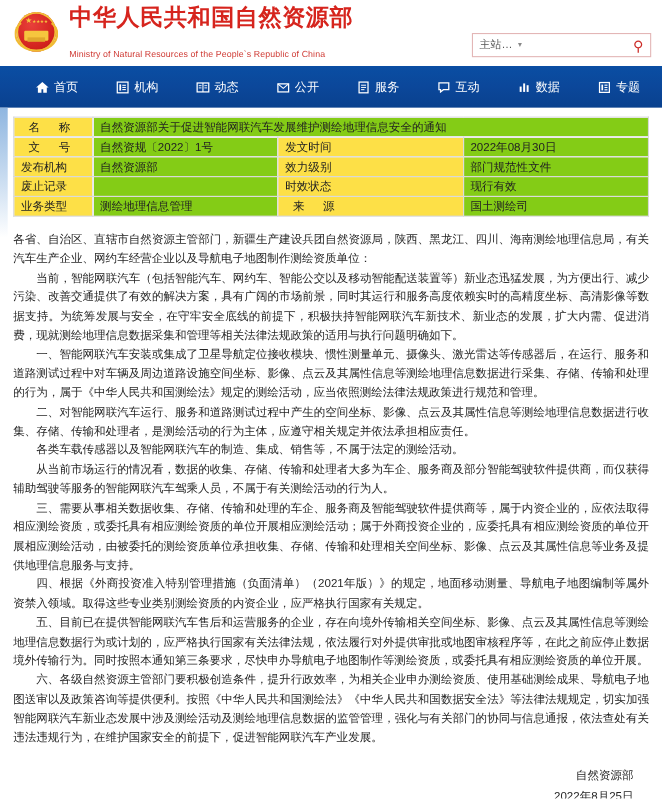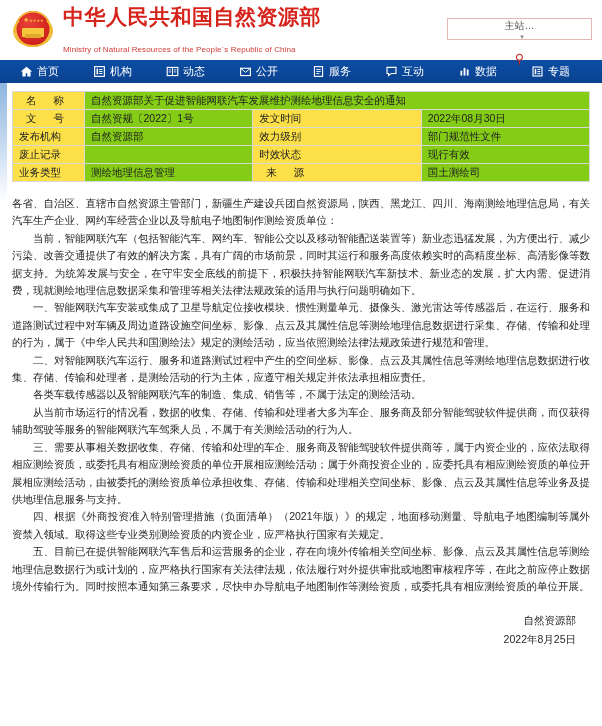--- a/index.html
+++ b/index.html
@@ -85,28 +85,27 @@
   .site-subtitle {
     font-size: 8px;
     color: #cf3a34;
     line-height: 12px;
     letter-spacing: 0.1px;
     white-space: nowrap;
     margin-top: 15px;
   }
   .searchbox {
     position: absolute;
-    right: 10px; top: 18px;
-    width: 145px; height: 22px;
+    right: 10px; top: 30px;
+    width: 163px; height: 22px;
     border: 1px solid #e3b6b6;
     background: #fff;
     display: flex;
     align-items: center;
     padding: 0 6px;
-    flex-direction: column;
   }
   .search-scope {
     font-size: 10px;
     color: #555;
     white-space: nowrap;
   }
   .caret {
     font-size: 7px;
     color: #888;
     margin-left: 5px;
@@ -118,25 +117,25 @@
     color: #333;
     background: transparent;
     min-width: 10px;
     padding: 0 4px;
     font-family: "Liberation Sans", sans-serif;
   }
   .search-icon { color: #cc2b27; font-size: 13px; line-height: 13px; }
 
   
   .nav {
-    height: 23px;
+    height: 38px;
     background: linear-gradient(180deg, #0a4ea3 0%, #0b479a 50%, #09418e 100%);
     display: flex;
     align-items: center;
-    padding-left: 20px;
+    padding-left: 32px;
   }
   .nav-item {
     display: flex;
     align-items: center;
     color: #ffffff;
     font-size: 11px;
     margin-right: 34px;
     white-space: nowrap;
     cursor: pointer;
   }
@@ -361,20 +360,21 @@
     <div class="doc">
       <p>各省、自治区、直辖市自然资源主管部门，新疆生产建设兵团自然资源局，陕西、黑龙江、四川、海南测绘地理信息局，有关汽车生产企业、网约车经营企业以及导航电子地图制作测绘资质单位：</p>
       <p class="ind">当前，智能网联汽车（包括智能汽车、网约车、智能公交以及移动智能配送装置等）新业态迅猛发展，为方便出行、减少污染、改善交通提供了有效的解决方案，具有广阔的市场前景，同时其运行和服务高度依赖实时的高精度坐标、高清影像等数据支持。为统筹发展与安全，在守牢安全底线的前提下，积极扶持智能网联汽车新技术、新业态的发展，扩大内需、促进消费，现就测绘地理信息数据采集和管理等相关法律法规政策的适用与执行问题明确如下。</p>
       <p class="ind">一、智能网联汽车安装或集成了卫星导航定位接收模块、惯性测量单元、摄像头、激光雷达等传感器后，在运行、服务和道路测试过程中对车辆及周边道路设施空间坐标、影像、点云及其属性信息等测绘地理信息数据进行采集、存储、传输和处理的行为，属于《中华人民共和国测绘法》规定的测绘活动，应当依照测绘法律法规政策进行规范和管理。</p>
       <p class="ind">二、对智能网联汽车运行、服务和道路测试过程中产生的空间坐标、影像、点云及其属性信息等测绘地理信息数据进行收集、存储、传输和处理者，是测绘活动的行为主体，应遵守相关规定并依法承担相应责任。</p>
       <p class="ind">各类车载传感器以及智能网联汽车的制造、集成、销售等，不属于法定的测绘活动。</p>
       <p class="ind">从当前市场运行的情况看，数据的收集、存储、传输和处理者大多为车企、服务商及部分智能驾驶软件提供商，而仅获得辅助驾驶等服务的智能网联汽车驾乘人员，不属于有关测绘活动的行为人。</p>
       <p class="ind">三、需要从事相关数据收集、存储、传输和处理的车企、服务商及智能驾驶软件提供商等，属于内资企业的，应依法取得相应测绘资质，或委托具有相应测绘资质的单位开展相应测绘活动；属于外商投资企业的，应委托具有相应测绘资质的单位开展相应测绘活动，由被委托的测绘资质单位承担收集、存储、传输和处理相关空间坐标、影像、点云及其属性信息等业务及提供地理信息服务与支持。</p>
       <p class="ind">四、根据《外商投资准入特别管理措施（负面清单）（2021年版）》的规定，地面移动测量、导航电子地图编制等属外资禁入领域。取得这些专业类别测绘资质的内资企业，应严格执行国家有关规定。</p>
       <p class="ind">五、目前已在提供智能网联汽车售后和运营服务的企业，存在向境外传输相关空间坐标、影像、点云及其属性信息等测绘地理信息数据行为或计划的，应严格执行国家有关法律法规，依法履行对外提供审批或地图审核程序等，在此之前应停止数据境外传输行为。同时按照本通知第三条要求，尽快申办导航电子地图制作等测绘资质，或委托具有相应测绘资质的单位开展。</p>
+      <p class="ind">六、各级自然资源主管部门要积极创造条件，提升行政效率，为相关企业申办测绘资质、使用基础测绘成果、导航电子地图送审以及政策咨询等提供便利。按照《中华人民共和国测绘法》《中华人民共和国数据安全法》等法律法规规定，切实加强智能网联汽车新业态发展中涉及测绘活动及测绘地理信息数据的监管管理，强化与有关部门的协同与信息通报，依法查处有关违法违规行为，在维护国家安全的前提下，促进智能网联汽车产业发展。</p>
     </div>
 
     <div class="sign">
       <div>自然资源部</div>
       <div>2022年8月25日</div>
     </div>
   </div>
 
 </div>
 

